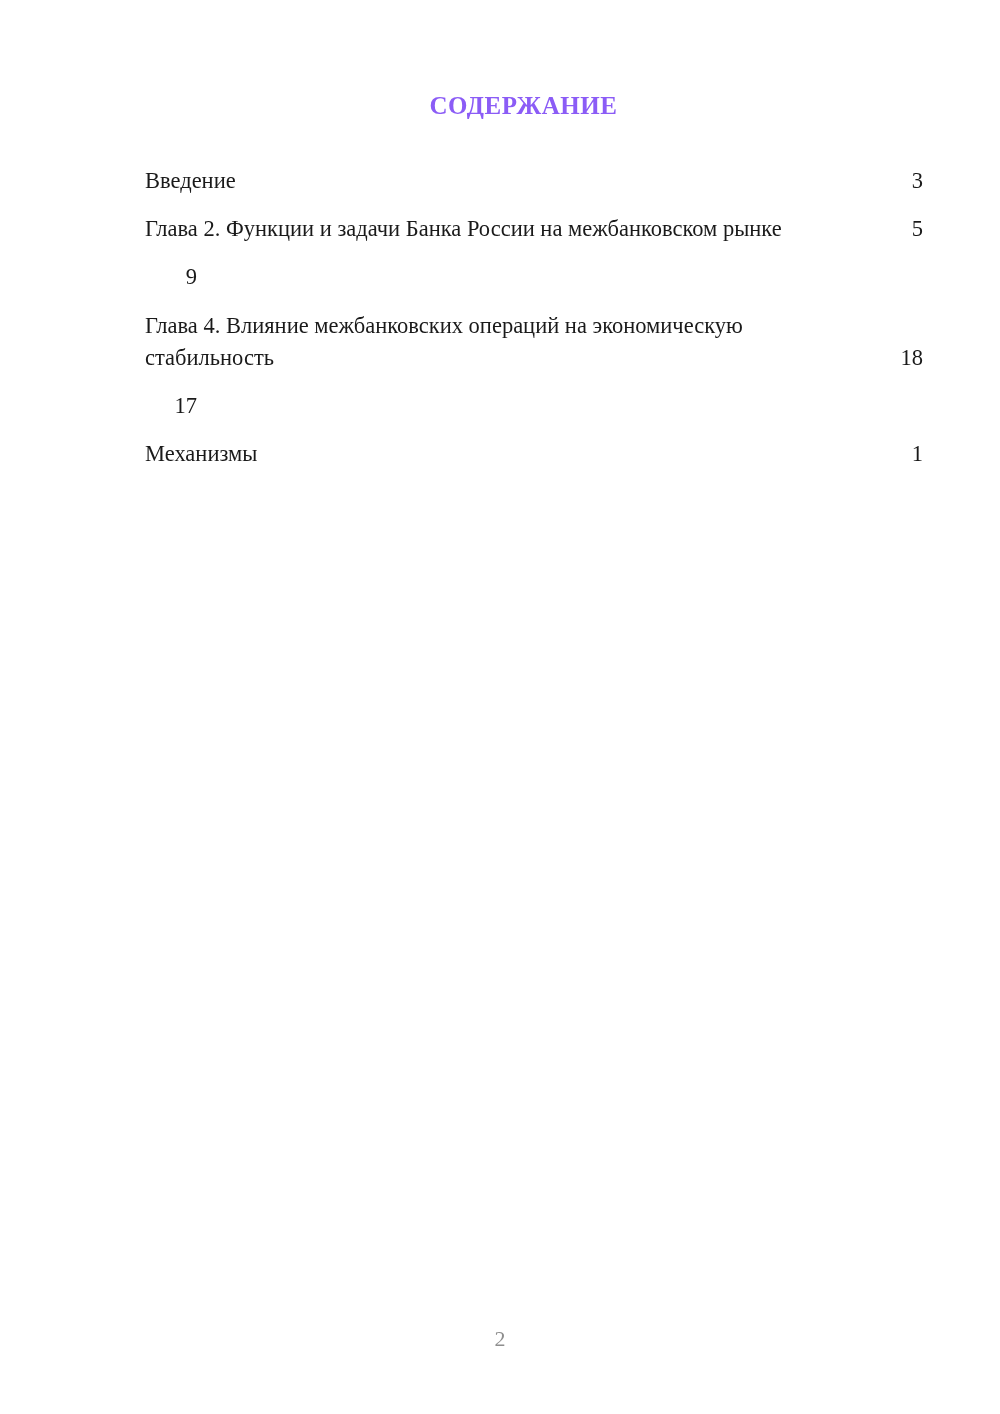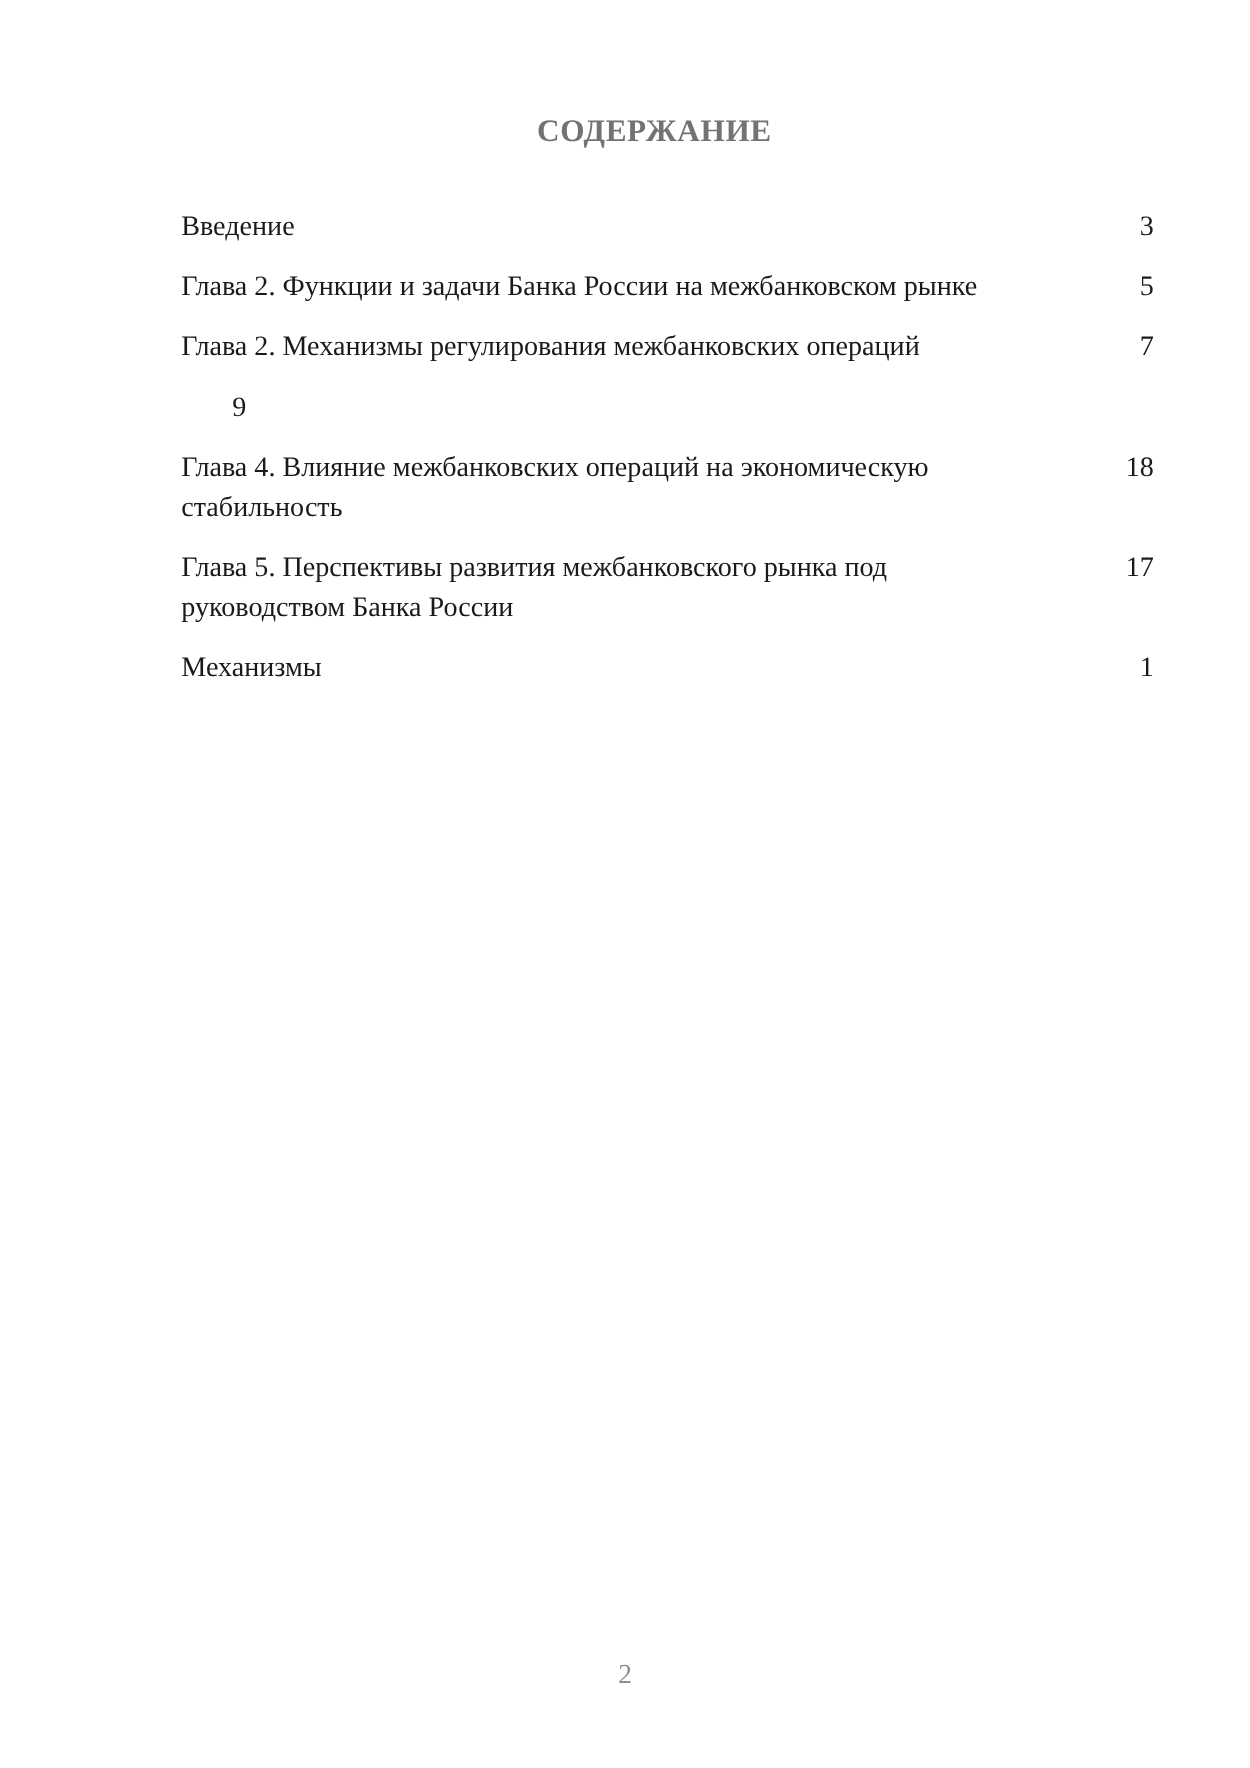--- a/index.html
+++ b/index.html
@@ -25,34 +25,34 @@
     position: absolute;
     top: 92px;
     left: 0;
     width: 1000px;
     padding-left: 47px;
     box-sizing: border-box;
     text-align: center;
     font-size: 25px;
     font-weight: bold;
     letter-spacing: 0.5px;
-    color: #737373;
+    color: #8b5cf6;
   }
 
   
   .toc-list {
     position: absolute;
     top: 165px;
     left: 145px;
     width: 778px;
   }
 
   .toc-entry {
     display: flex;
-    align-items: flex-start;
+    align-items: flex-end;
     justify-content: space-between;
     margin-bottom: 16px;
     font-size: 22.5px;
     line-height: 1.43;
     color: #1a1a1a;
   }
 
   .toc-entry-label {
     flex: 0 1 auto;
     max-width: 700px;
@@ -91,36 +91,31 @@
     <div class="toc-entry">
       <span class="toc-entry-label">Введение</span>
       <span class="toc-entry-page">3</span>
     </div>
 
     <div class="toc-entry">
       <span class="toc-entry-label">Глава 2. Функции и задачи Банка России на межбанковском рынке</span>
       <span class="toc-entry-page">5</span>
     </div>
 
-    <div class="toc-entry">
-      <span class="toc-entry-label">Глава 2. Механизмы регулирования межбанковских операций</span>
-      <span class="toc-entry-page">7</span>
-    </div>
 
     <div class="toc-entry">
       <span class="toc-entry-page">9</span>
     </div>
 
     <div class="toc-entry">
       <span class="toc-entry-label">Глава 4. Влияние межбанковских операций на экономическую стабильность</span>
       <span class="toc-entry-page">18</span>
     </div>
 
     <div class="toc-entry">
-      <span class="toc-entry-label">Глава 5. Перспективы развития межбанковского рынка под руководством Банка России</span>
       <span class="toc-entry-page">17</span>
     </div>
 
     <div class="toc-entry">
       <span class="toc-entry-label">Механизмы</span>
       <span class="toc-entry-page">1</span>
     </div>
 
 
   </div>

